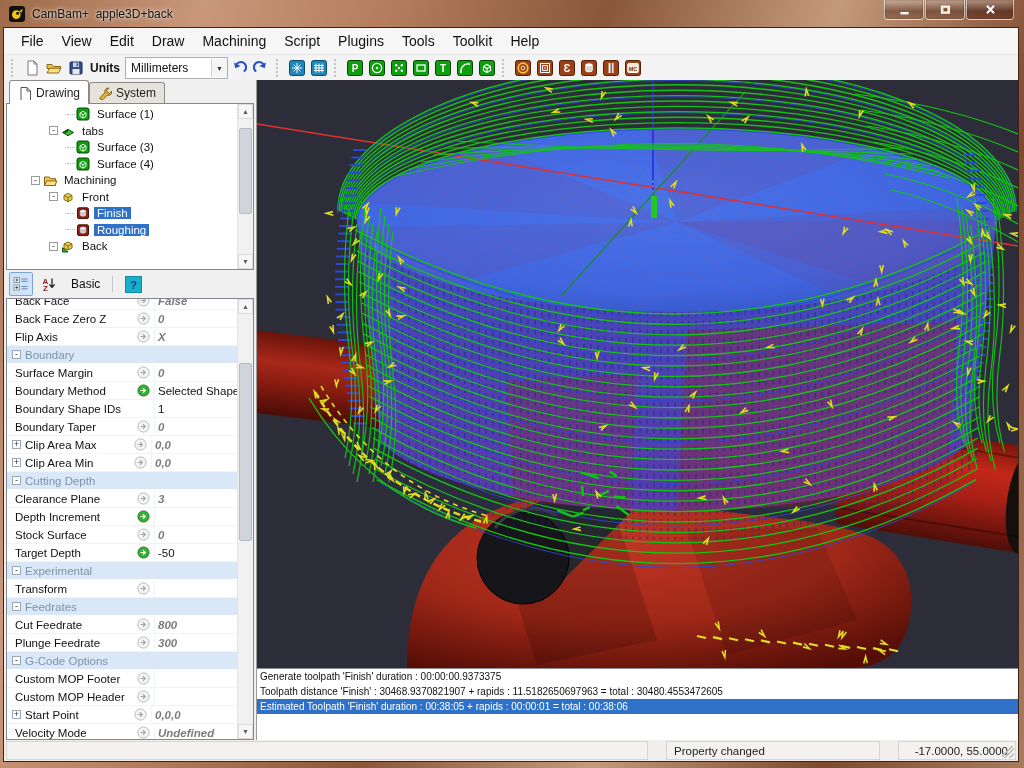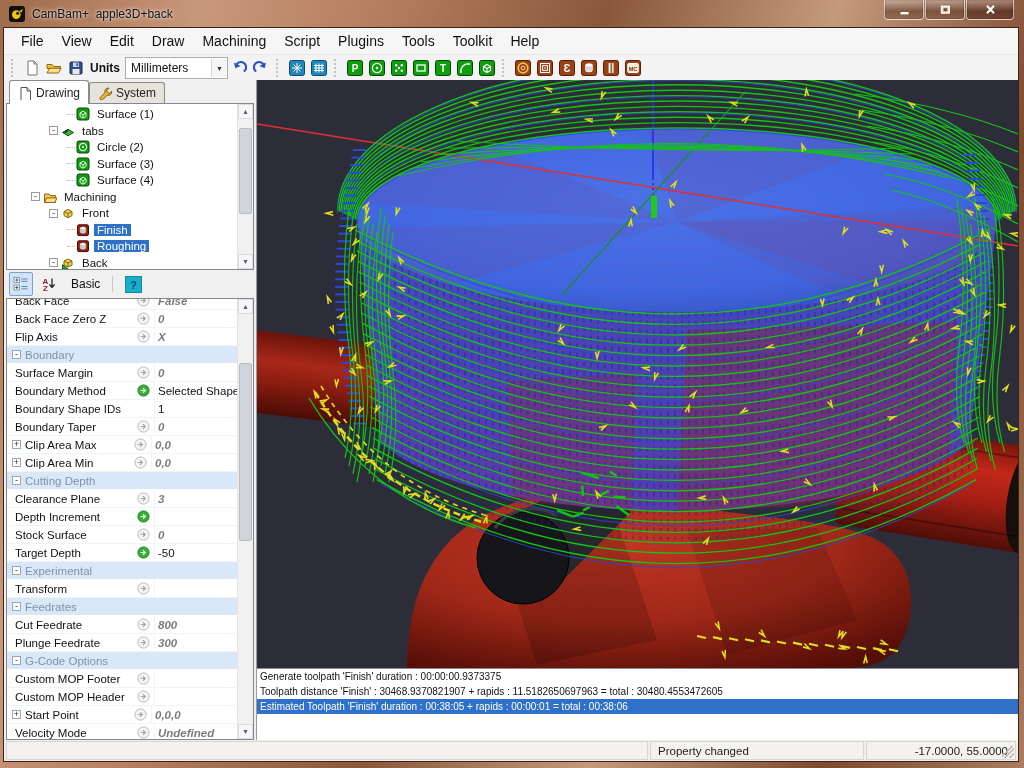--- a/index.html
+++ b/index.html
@@ -55,21 +55,21 @@
   .pg-label.shift{width:109px;padding-left:0;}
   .pg-icon{flex:0 0 17px;display:flex;align-items:center;}
   .pg-value{flex:1;padding-left:3px;border-left:1px solid #eef4fb;height:100%;display:flex;align-items:center;white-space:nowrap;overflow:hidden;}
   .pg-row.default .pg-value{font-style:italic;color:#7b7b7b;font-weight:bold;}
   .right-region{flex:1;display:flex;flex-direction:column;min-width:0;}
   .viewport{height:588px;position:relative;background:#2d2d39;overflow:hidden;}
   .viewport svg{position:absolute;inset:0;}
   .log{flex:1;background:#fff;border-top:1px solid #8a8d96;font-size:10px;overflow:hidden;}
   .log-line{height:15px;line-height:15px;padding-left:3px;white-space:nowrap;color:#111;}
   .log-line.selected{background:#2f71c8;color:#fff;}
-  .statusbar{position:absolute;left:0;right:0;bottom:0;height:21px;background:#f0efed;display:flex;gap:2px;padding:1px 2px;box-sizing:border-box;font-size:11.5px;color:#222;justify-content:flex-end;}
+  .statusbar{position:absolute;left:0;right:0;bottom:0;height:21px;background:#f0efed;display:flex;gap:18px;padding:1px 2px;box-sizing:border-box;font-size:11.5px;color:#222;justify-content:flex-end;}
   .sb-panel{border:1px solid #d8d5cf;background:#f3f2f0;display:flex;align-items:center;padding:0 7px;box-sizing:border-box;}
   .sb-1{flex:0 0 642px;}
   .sb-2{flex:0 0 214px;}
   .sb-3{flex:1;justify-content:flex-end;position:relative;}
   .grip{position:absolute;right:1px;bottom:1px;width:12px;height:12px;
     background:linear-gradient(135deg,transparent 40%,#bcb8ae 40%,#bcb8ae 48%,transparent 48%,transparent 58%,#bcb8ae 58%,#bcb8ae 66%,transparent 66%,transparent 76%,#bcb8ae 76%,#bcb8ae 84%,transparent 84%);}
 </style>
 </head>
 <body>
 
@@ -296,31 +296,20 @@
               </div>
               <div class="tree-row" style="padding-left: 42px;">
                 <span class="expander">-</span>
                 <span class="tree-icon">
                   <svg width="14" height="14" viewBox="0 0 14 14">
                     <path d="M1.5 8.5 L7 5.3 12.5 8.5 7 11.7 Z" fill="#35c035" stroke="#114411"></path>
                     <path d="M3.5 7.6 l3.5-1.9 v1.9 l-3.5 1.9 z" fill="#173a17"></path>
                   </svg>
                 </span>
                 <span class="tree-label">tabs</span>
-              </div>
-              <div class="tree-row" style="padding-left: 60px;">
-                <span class="guide"></span>
-                <span class="tree-icon">
-                  <svg width="14" height="14" viewBox="0 0 14 14">
-                    <rect x="1" y="1" width="12" height="12" rx="2" fill="#0e9e0e" stroke="#064406"></rect>
-                    <circle cx="7" cy="7" r="3.6" fill="none" stroke="#fff" stroke-width="1.1"></circle>
-                    <circle cx="7" cy="7" r="1" fill="#fff"></circle>
-                  </svg>
-                </span>
-                <span class="tree-label">Circle (2)</span>
               </div>
               <div class="tree-row" style="padding-left: 60px;">
                 <span class="guide"></span>
                 <span class="tree-icon">
                   <svg width="14" height="14" viewBox="0 0 14 14">
                     <rect x="1" y="1" width="12" height="12" rx="2" fill="#0e9e0e" stroke="#064406"></rect>
                     <path d="M4 6 l3-1.8 3 1.8 v3.4 l-3 1.8 -3-1.8z M4 6 l3 1.7 3-1.7 M7 7.7 v3.5" fill="none" stroke="#fff" stroke-width=".9"></path>
                   </svg>
                 </span>
                 <span class="tree-label">Surface (3)</span>

